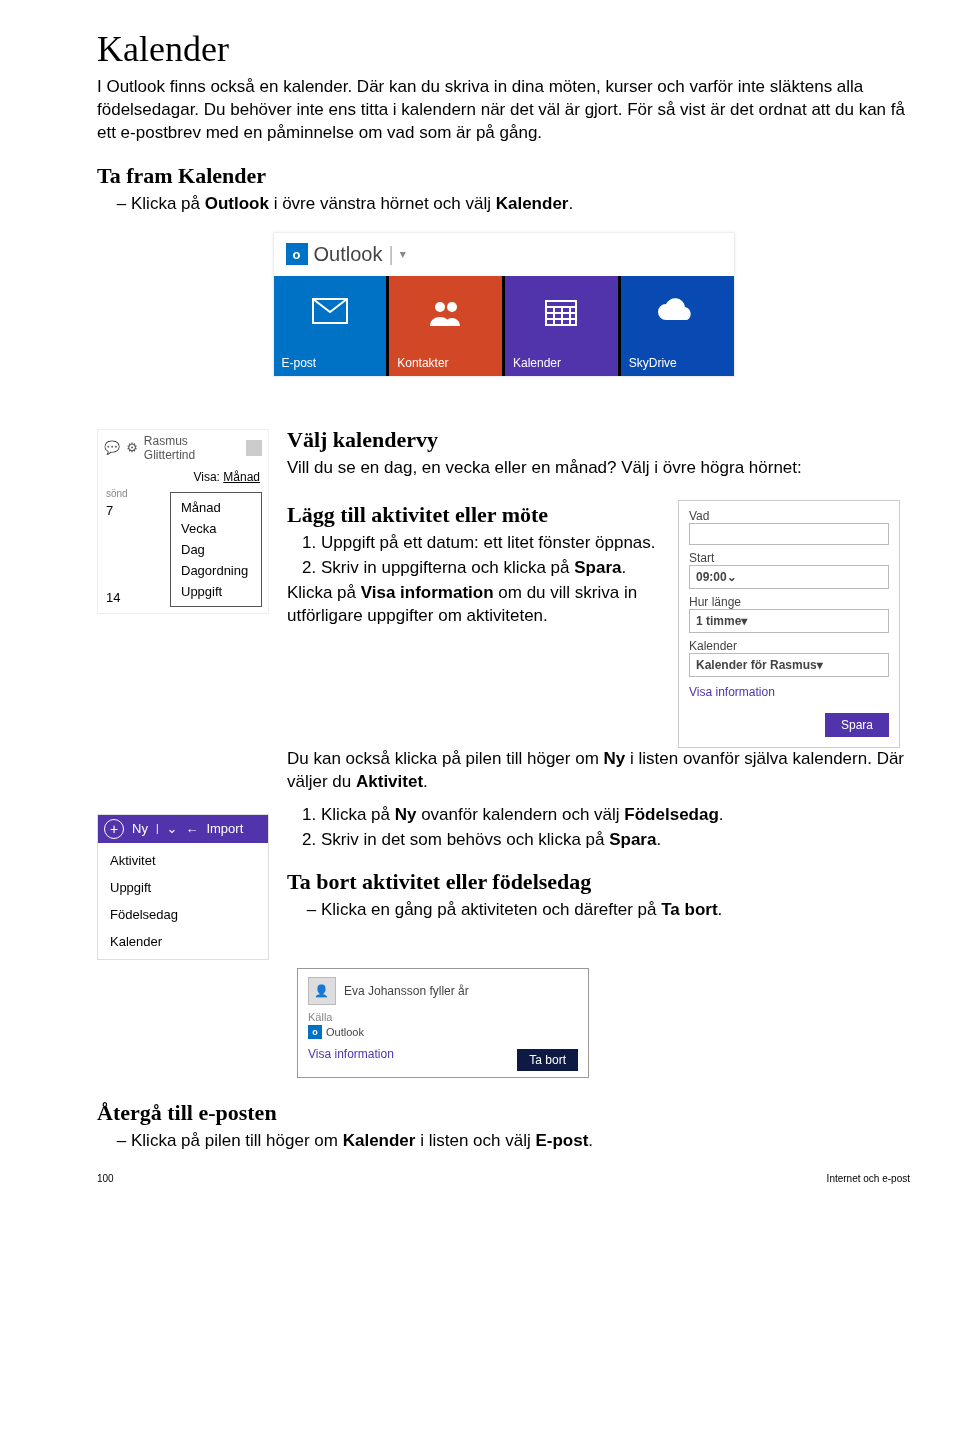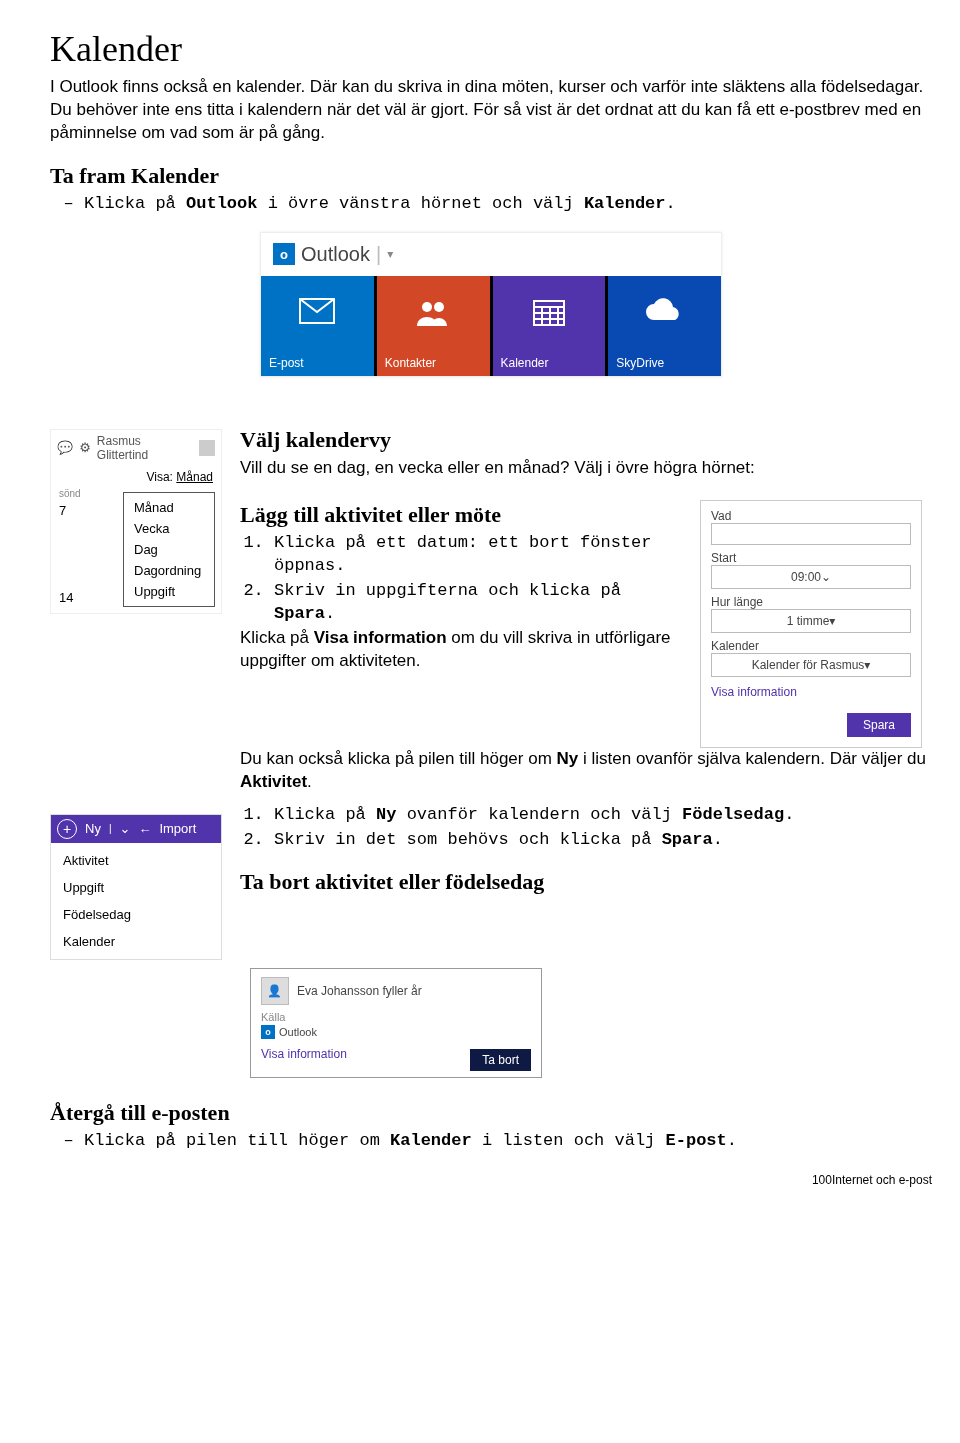--- a/index.html
+++ b/index.html
@@ -4,21 +4,22 @@
 <style>
   body {
     margin: 0;
     padding: 0;
     font-family: Georgia, 'Times New Roman', serif;
     background: #fff;
     color: #000;
     width: 960px;
   }
   .page {
-    padding: 28px 28px 20px 50px;
+    padding: 28px 50px 20px 50px;
+    margin-left: 47px;
   }
   h1 {
     font-family: "Adobe Garamond Pro", Garamond, Georgia, serif;
     font-size: 36px;
     font-weight: normal;
     margin: 0 0 6px 0;
   }
   h2 {
     font-family: "Adobe Garamond Pro", Garamond, Georgia, serif;
     font-size: 22px;
@@ -27,21 +28,21 @@
   }
   p {
     font-family: Liberation Sans, sans-serif;
     font-size: 17px;
     line-height: 1.35;
     margin: 0 0 4px 0;
   }
   .dash-list, .num-list {
     margin: 0;
     padding-left: 34px;
-    font-family: Liberation Mono, monospace;
+    font-family: Liberation Sans, sans-serif;
     font-size: 17px;
     line-height: 1.35;
   }
   .dash-list li::marker { content: "– "; }
   .num-list li { margin-bottom: 2px; }
   .bold { font-weight: bold; }
 
   
   .tiles-wrap {
     width: 460px;
@@ -139,21 +140,21 @@
     padding: 2px 4px;
   }
   .sp-row { display:flex; gap:6px; margin-top:6px;flex-direction:column;}
   .sp-row > div { flex:1; }
   .sp-btn {
     background:#5133AB;color:#fff;border:none;
     padding:5px 16px;font-family:inherit;font-size:12px;
     float:right;margin:6px 10px 10px 0;
   }
   .sp-link { color:#5133AB; cursor:pointer; display:inline-block; margin-top:8px;}
-  .sp-inner { border:1px solid #bbb; height:22px; display:flex;align-items:center;justify-content:center;padding:0 6px;}
+  .sp-inner { border:1px solid #bbb; height:22px; display:flex;align-items:center;justify-content:flex-start;padding:0 6px;font-weight:bold;}
 
   
   .ny-menu {
     width: 170px;
     font-family: "Segoe UI", Arial, sans-serif;
     border: 1px solid #ddd;
     margin-top: 10px;
   }
   .ny-top {
     background:#5133AB;color:#fff;display:flex;align-items:center;
@@ -190,23 +191,23 @@
     float:right;margin-top:10px;
   }
 
   .arrow {
     font-family: Arial, sans-serif;
     color:#000;
     display:inline-block;
   }
 
   .footer {
-    display:flex;justify-content:flex-end;
+    display:flex;justify-content:space-between;
     font-family: Arial, sans-serif;
-    font-size: 12px;
+    font-size: 10px;
     padding-top: 20px;
   }
 </style>
 </head>
 <body>
 
 <div class="page">
 
   <h1>Kalender</h1>
   <p>I Outlook finns också en kalender. Där kan du skriva in dina möten, kurser och varför inte släktens alla födelsedagar. Du behöver inte ens titta i kalendern när det väl är gjort. För så vist är det ordnat att du kan få ett e-postbrev med en påminnelse om vad som är på gång.</p>
@@ -299,21 +300,21 @@
     </div>
 
     <div class="col-main">
       <h2>Välj kalendervy</h2>
       <p>Vill du se en dag, en vecka eller en månad? Välj i övre högra hörnet:</p>
 
       <div style="display:flex;">
         <div style="flex:1;">
           <h2>Lägg till aktivitet eller möte</h2>
           <ol class="num-list">
-            <li>Klicka på ett datum: ett bort fönster öppnas.</li>
+            <li>Uppgift på ett datum: ett litet fönster öppnas.</li>
             <li>
               <span>Skriv in uppgifterna och klicka på </span><span class="bold">Spara</span>.
             </li>
           </ol>
           <p>
             <span>Klicka på </span><span class="bold">Visa information</span><span> om du vill skriva in utförligare uppgifter om aktiviteten.</span>
           </p>
         </div>
 
         <div class="save-pop">
@@ -378,20 +379,25 @@
       <ol class="num-list">
         <li>
           <span>Klicka på </span><span class="bold">Ny</span><span> ovanför kalendern och välj </span><span class="bold">Födelsedag</span><span>.</span>
         </li>
         <li>
           <span>Skriv in det som behövs och klicka på </span><span class="bold">Spara</span><span>.</span>
         </li>
       </ol>
 
       <h2>Ta bort aktivitet eller födelsedag</h2>
+      <ul class="dash-list">
+        <li>
+          <span>Klicka en gång på aktiviteten och därefter på </span><span class="bold">Ta bort</span><span>.</span>
+        </li>
+      </ul>
     </div>
   </div>
 
   <div class="del-card">
     <div class="del-top">
       <div class="avatar">👤</div>
       <span>Eva Johansson fyller år</span>
     </div>
     <div class="del-sub">Källa</div>
     <div class="del-app">

